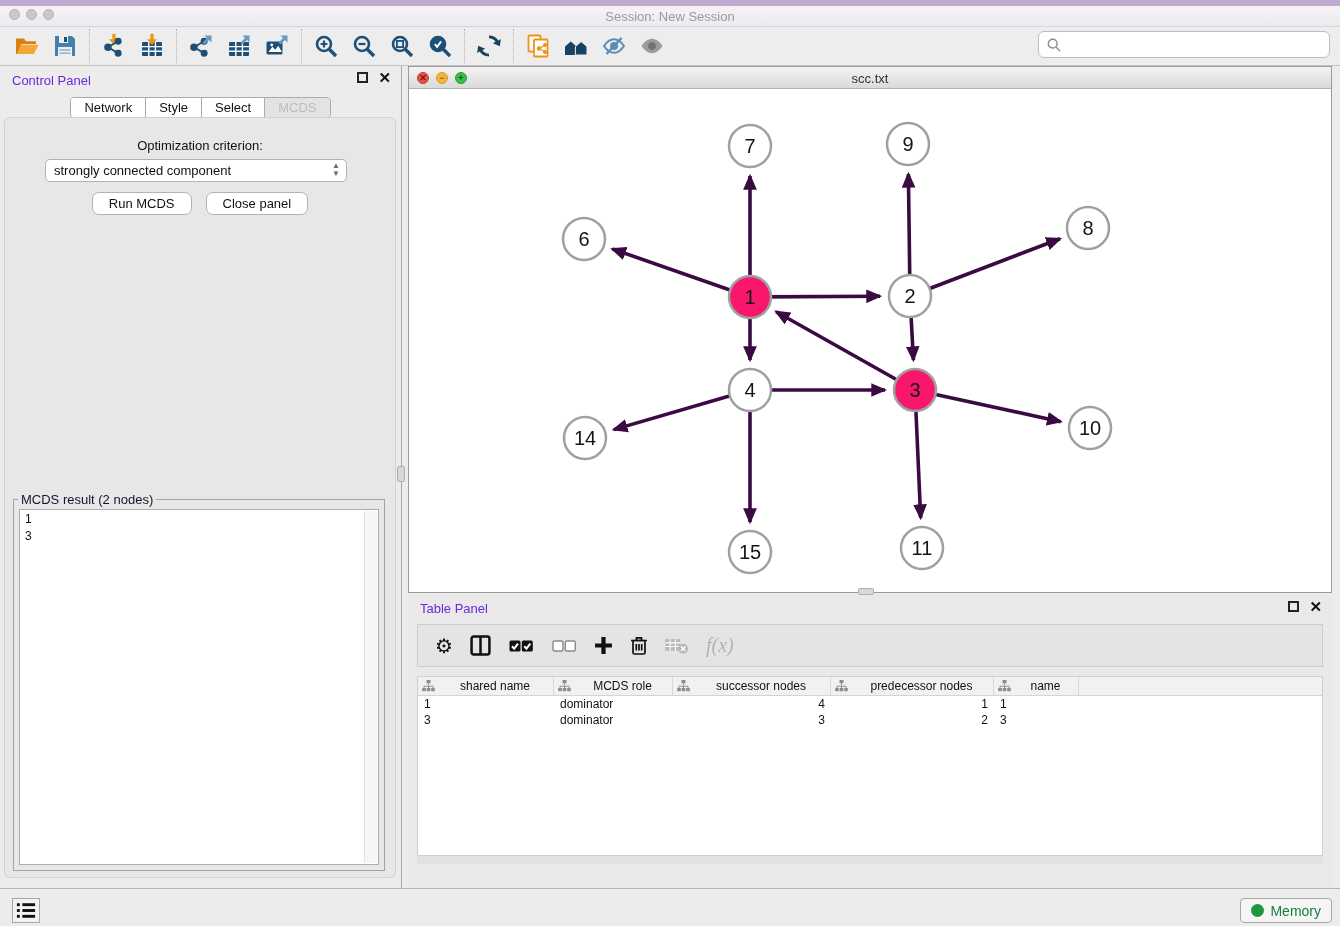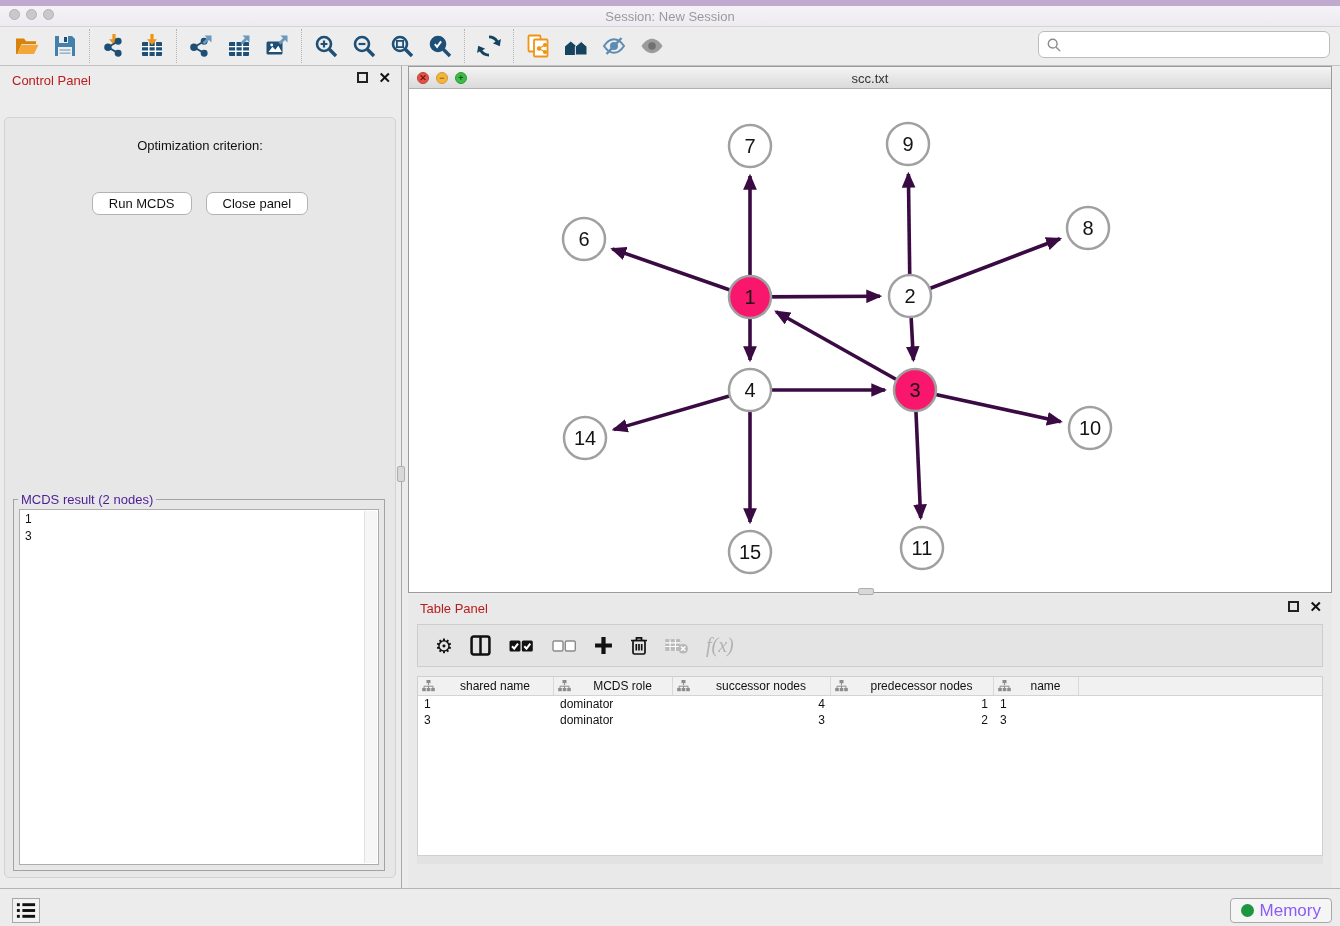--- a/index.html
+++ b/index.html
@@ -22,21 +22,21 @@
   .tb-btn { width:38px; height:32px; display:flex; align-items:center; justify-content:center; cursor:default; }
   .tb-sep { width:1px; height:34px; margin:0 5px; border-left:1px dotted #b4b4b4; }
   .searchbox { position:absolute; right:10px; top:4px; width:292px; height:27px; background:#fff;
     border:1px solid #bcbcbc; border-radius:6px; display:flex; align-items:center; padding:0 8px; }
   .searchbox input { border:none; outline:none; flex:1; font-size:13px; margin-left:6px; background:transparent; }
 
   
   .control-panel { position:absolute; left:0; top:66px; width:402px; height:822px;
     background:#ececec; border-right:1px solid #a8a8a8; }
   .cp-header { position:absolute; left:0; top:0; width:100%; height:28px; display:flex; align-items:center; }
-  .cp-title, .tp-title { font-size:13px; color:#b91c1c; padding-left:12px; }
+  .cp-title, .tp-title { font-size:13px; color:#6d28d9; padding-left:12px; }
   .panel-icons { position:absolute; right:10px; top:6px; display:flex; gap:10px; align-items:center; }
   .icon-float { width:11px; height:11px; border:2px solid #222; }
   .icon-close { font-size:15px; font-weight:bold; color:#111; line-height:11px; }
   .cp-tabs { position:absolute; left:0; right:0; top:31px; display:flex; justify-content:center; }
   .tabgroup { display:flex; border:1px solid #ababab; border-radius:4px; overflow:hidden; background:#fff; }
   .tab { font-size:13px; padding:2px 13px; background:#fff; color:#111; border-right:1px solid #ababab; cursor:default; }
   .tab:last-child { border-right:none; }
   .tab.selected { background:#e3e3e3; color:#bdbdbd; }
   .cp-body { position:absolute; left:4px; right:5px; top:51px; bottom:10px;
     background:#e7e7e7; border:1px solid #d2d2d2; border-radius:5px;padding-left:27px; }
@@ -44,21 +44,21 @@
   .cp-select { position:absolute; left:40px; right:48px; top:41px; height:23px; background:#fff;
     border:1px solid #b3b3b3; border-radius:5px; display:flex; align-items:center;
     font-size:13px; padding:0 8px; color:#111; }
   .stepper { position:absolute; right:6px; top:2px; display:flex; flex-direction:column; line-height:8px;
     font-size:8px; color:#666; }
   .cp-buttons { position:absolute; left:0; right:0; top:74px; display:flex; justify-content:center; gap:14px; }
   .btn { background:#fff; border:1px solid #b3b3b3; border-radius:7px; font-size:13px;
     padding:3px 16px; color:#111; cursor:default; }
   .result-fieldset { position:absolute; left:8px; right:10px; top:374px; bottom:6px;
     border:1px solid #a3a3a3; background:#e7e7e7; }
-  .result-fieldset legend { font-size:13px; color:#4c1d95; margin-left:4px; padding:0 3px; }
+  .result-fieldset legend { font-size:13px; color:#0f172a; margin-left:4px; padding:0 3px; }
   .result-box { position:absolute; left:5px; right:5px; top:2px; bottom:5px; background:#fff;
     border:1px solid #adadad; font-size:12px; line-height:17px; padding:1px 5px; color:#111; }
   .result-scroll { position:absolute; right:1px; top:1px; bottom:1px; width:13px;
     background:#f6f6f6; border-left:1px solid #e2e2e2; }
 
   
   .v-grip { position:absolute; left:397px; top:466px; width:8px; height:16px; background:#d8d8d8;
     border:1px solid #aeaeae; border-radius:2px; }
   .h-grip { position:absolute; left:858px; top:588px; width:16px; height:7px; background:#d8d8d8;
     border:1px solid #aeaeae; border-radius:2px; z-index:5; }
@@ -94,21 +94,21 @@
   .tp-tabs .tabgroup { border-radius:6px; }
   .tp-tabs .tab { padding:3px 15px; }
 
   
   .status-bar { position:absolute; left:0; top:888px; width:1340px; height:38px;
     background:#ececec; border-top:1px solid #b4b4b4; }
   .sb-left-btn { position:absolute; left:12px; top:9px; width:28px; height:25px; background:#f2f2f2;
     border:1px solid #a8a8a8; display:flex; align-items:center; justify-content:center; }
   .sb-memory { position:absolute; right:8px; top:9px; height:25px; background:#f5f5f5;
     border:1px solid #a8a8a8; border-radius:4px; display:flex; align-items:center; gap:6px;
-    padding:0 10px; font-size:17px; color:#8b5cf6; }
+    padding:0 10px; font-size:14px; color:#15803d; }
   .mem-dot { width:13px; height:13px; border-radius:50%; background:#1e9640; }
 </style>
 </head>
 <body>
 
 <div class="app">
 
   <div class="titlebar">
     <div class="traffic" style="left:9px"></div>
     <div class="traffic" style="left:26px"></div>
@@ -321,22 +321,37 @@
   </div>
 
   <div class="control-panel">
     <div class="cp-header">
       <span class="cp-title">Control Panel</span>
       <span class="panel-icons">
         <span class="icon-float"></span>
         <span class="icon-close">✕</span>
       </span>
     </div>
+    <div class="cp-tabs">
+      <div class="tabgroup" id="cp-tabgroup">
+          <div class="tab">Network</div>
+          <div class="tab">Style</div>
+          <div class="tab">Select</div>
+          <div class="tab selected">MCDS</div>
+        </div>
+    </div>
     <div class="cp-body">
       <div class="opt-label">Optimization criterion:</div>
+      <div class="cp-select">
+        <span>strongly connected component</span>
+        <span class="stepper">
+            <span>▲</span>
+            <span>▼</span>
+          </span>
+      </div>
       <div class="cp-buttons">
         <button class="btn">Run MCDS</button>
         <button class="btn">Close panel</button>
       </div>
       <fieldset class="result-fieldset">
         <legend>MCDS result (2 nodes)</legend>
         <div class="result-box" id="result-box">
           <div class="result-scroll"></div>
         <div>1</div>
             <div>3</div>

